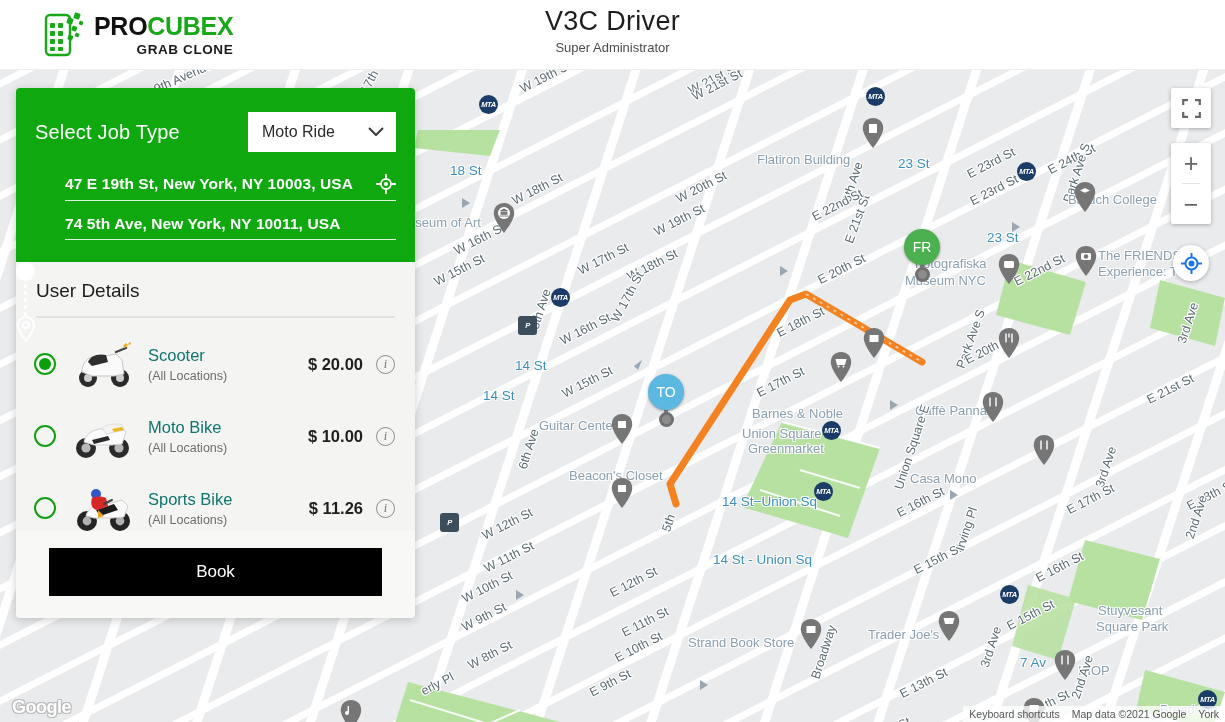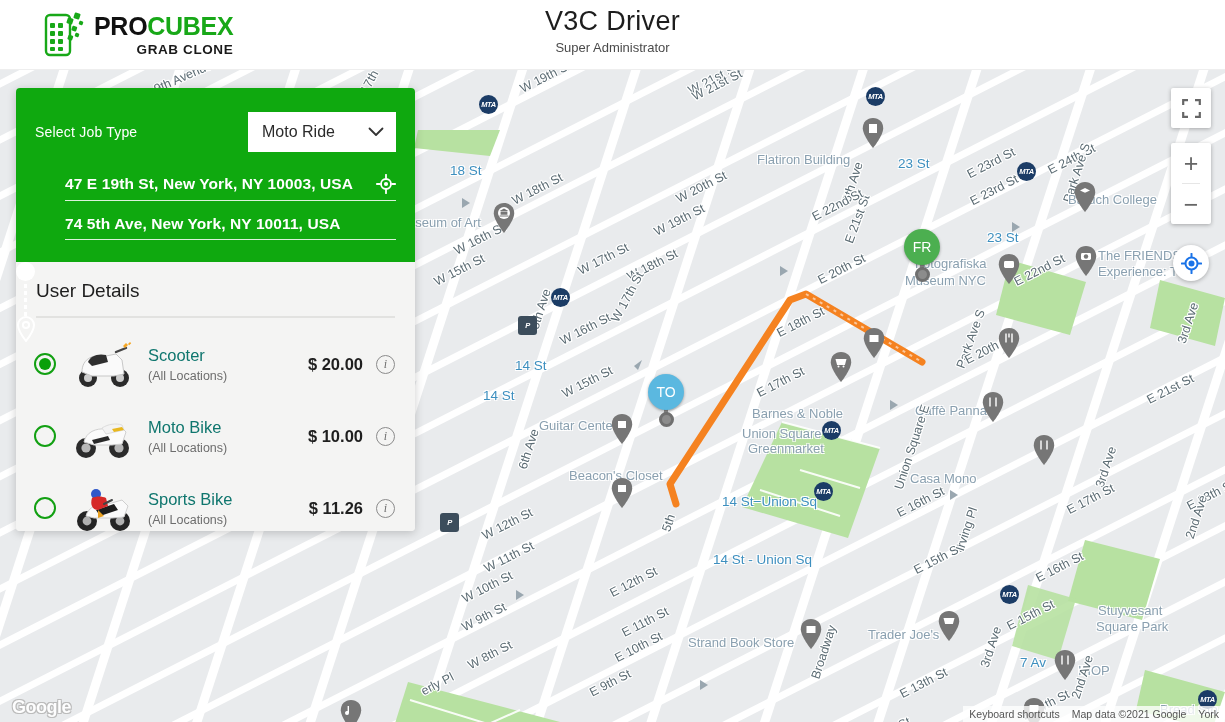--- a/index.html
+++ b/index.html
@@ -171,21 +171,21 @@
     background: #f4f4f3;
   }
   .panel-green {
     background: #0fa90f; padding: 24px 19px 22px 19px;
   }
   .jobtype-row {
     display: flex; align-items: center; justify-content: space-between;
     margin-bottom: 22px;
   }
   .jobtype-label {
-    color: #ffffff; font-size: 14px; font-weight: 500; letter-spacing: .2px; text-align: right;
+    color: #ffffff; font-size: 20px; font-weight: 500; letter-spacing: .2px; text-align: right;
   }
   .jobtype-select {
     width: 148px; height: 40px; background: #ffffff;
     display: flex; align-items: center; justify-content: space-between;
     padding: 0 12px 0 14px; cursor: pointer;
   }
   .jobtype-select span {
     font-size: 16px; color: #2b2b2b;
   }
   .addr-block { position: relative; padding-left: 30px; }
@@ -768,15 +768,18 @@
             <div class="veh-name-col">
               <div class="veh-name">Sports Bike</div>
               <div class="veh-sub">(All Locations)</div>
             </div>
             <div class="veh-price">$ 11.26</div>
             <div class="info-i">i</div>
           </div>
         </div>
     </div>
 
+    <div class="panel-foot">
+      <button class="book-btn">Book</button>
+    </div>
   </div>
 
 </div>
 
 </body></html>

